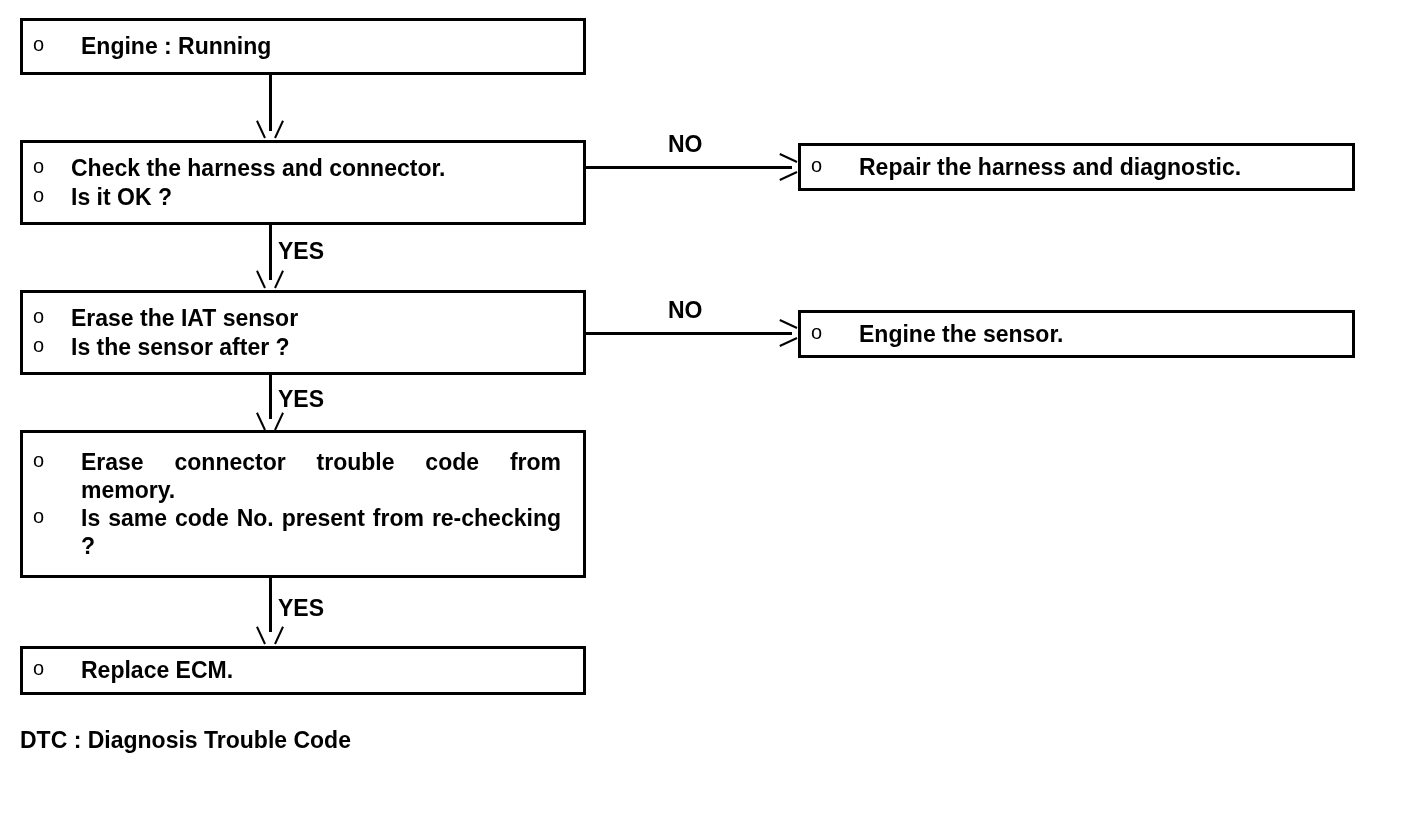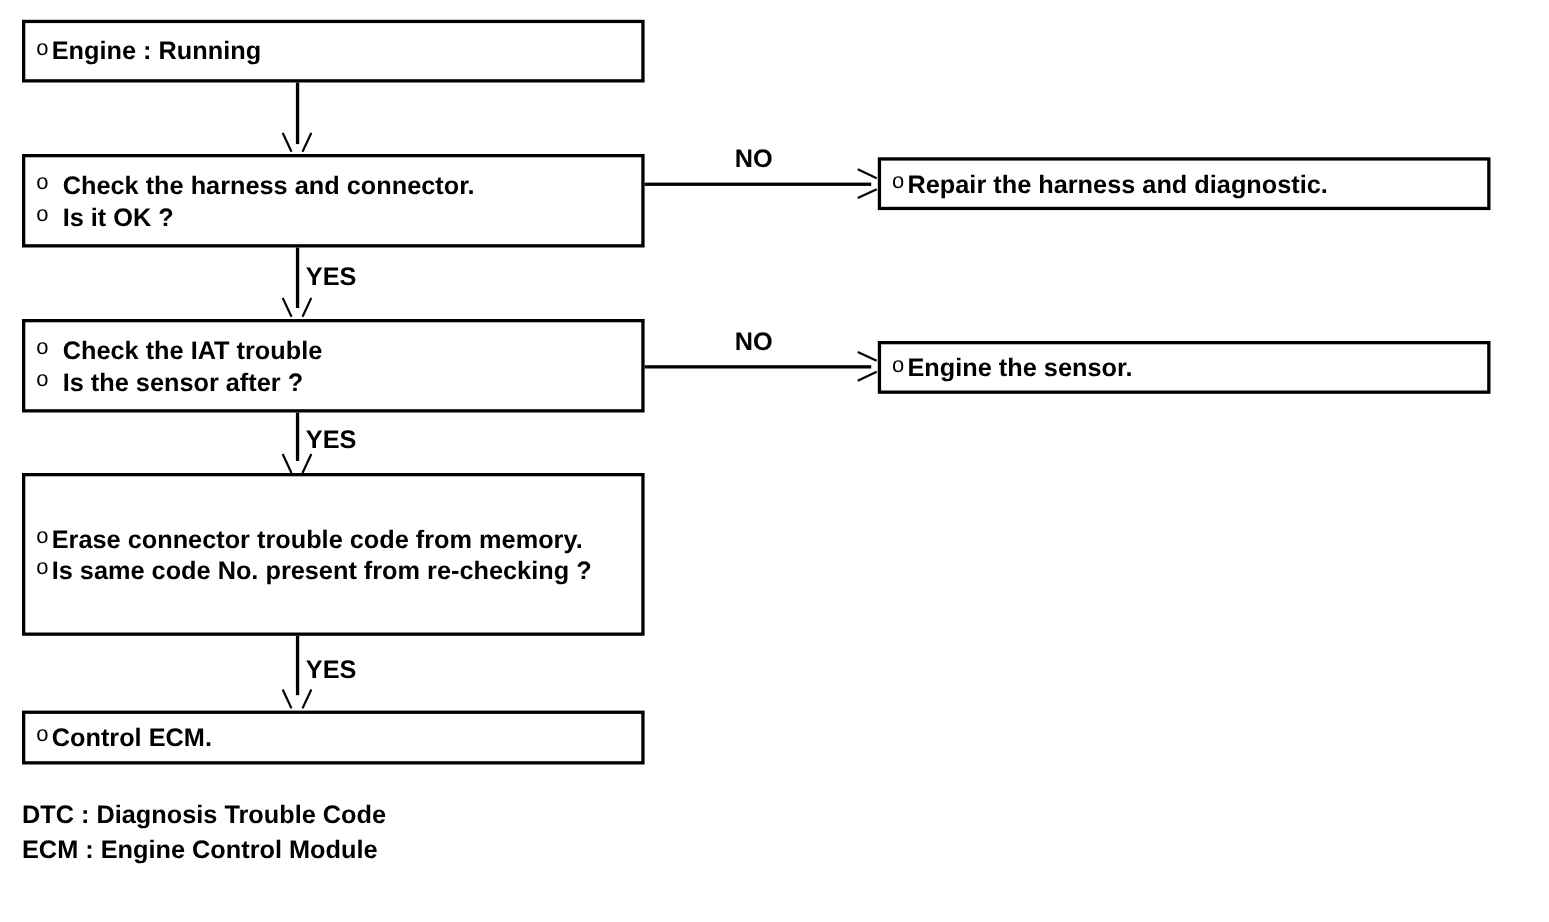--- a/index.html
+++ b/index.html
@@ -44,22 +44,22 @@
     line-height: 1.20;
     width: 14px;
   }
   .ltext {
     flex: 1 1 auto;
     font-size: 23px;
     font-weight: bold;
     letter-spacing: 0px;
     line-height: 1.22;
   }
-  .gap-sm  .ltext { margin-left: 10px; }
-  .gap-lg  .ltext { }
+  .gap-sm  .ltext { margin-left: 24px; }
+  .gap-lg  .ltext { margin-left: 34px; }
 
   .justified .ltext {
     text-align: justify;
     text-align-last: left;
   }
 
   
   .conn {
     position: absolute;
     pointer-events: none;
@@ -181,21 +181,21 @@
         <span class="l"></span>
         <span class="r"></span>
       </div>
   </div>
   <div class="edge-label" style="left:278px; top:238px;">YES</div>
 
   <div class="node" style="left:20px; top:290px; width:566px; height:85px;">
     <div class="node-inner">
       <div class="line-row gap-sm">
         <span class="bullet">o</span>
-        <span class="ltext">Check the IAT trouble</span>
+        <span class="ltext">Erase the IAT sensor</span>
       </div>
       <div class="line-row gap-sm">
         <span class="bullet">o</span>
         <span class="ltext">Is the sensor after ?</span>
       </div>
     </div>
   </div>
 
   <div class="conn" style="left:0; top:0; width:1408px; height:838px;">
     <div class="hline" style="left:586px; top:332px; width:206px;"></div>
@@ -243,21 +243,20 @@
         <span class="l"></span>
         <span class="r"></span>
       </div>
   </div>
   <div class="edge-label" style="left:278px; top:595px;">YES</div>
 
   <div class="node" style="left:20px; top:646px; width:566px; height:49px;">
     <div class="node-inner">
       <div class="line-row gap-lg">
         <span class="bullet">o</span>
-        <span class="ltext">Control ECM.</span>
+        <span class="ltext">Replace ECM.</span>
       </div>
     </div>
   </div>
 
   <div class="legend" style="left:20px; top:724px;">DTC : Diagnosis Trouble Code</div>
-  <div class="legend" style="left:20px; top:756px;">ECM : Engine Control Module</div>
 
 </div>
 
 </body></html>

